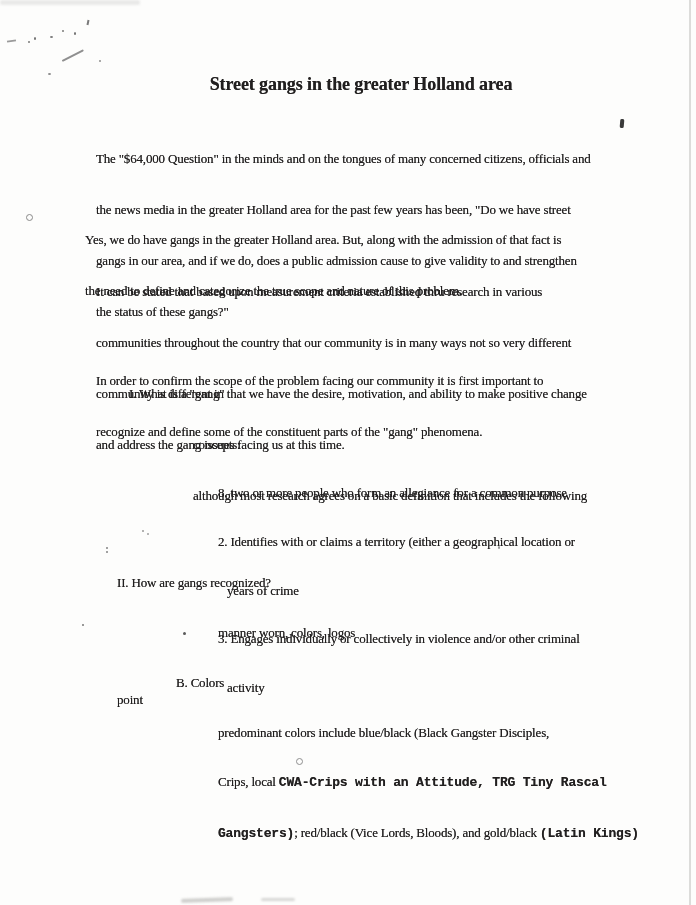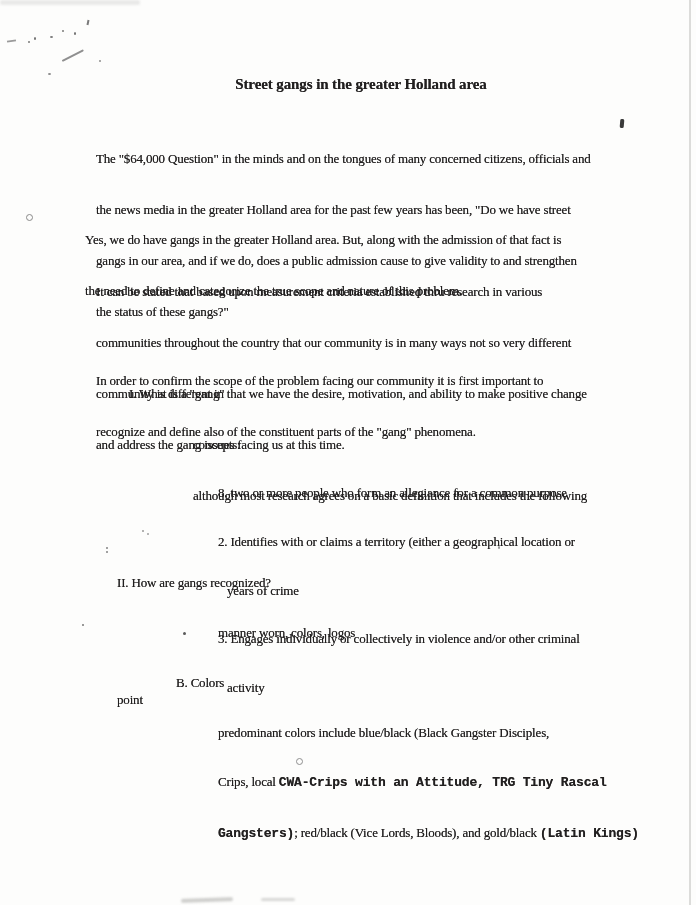--- a/index.html
+++ b/index.html
@@ -14,21 +14,21 @@
   }
   .tb{
     position:absolute;
     font-size:13px;
     line-height:17px;
     letter-spacing:-0.18px;
     white-space:pre;
     text-shadow:0 0 0.5px rgba(30,28,28,0.75);
   }
   .title{
-    font-size:15px;
+    font-size:18px;
     font-weight:bold;
     line-height:19px;
     letter-spacing:-0.1px;
     text-align:center;
     width:530px;
   }
   .b{font-weight:bold;font-family:Liberation Mono, monospace;}
   .lh-n{line-height:16.2px;}
   .lh-2{line-height:16.6px;}
   .ind-a2{padding-left:26px;}
@@ -64,21 +64,21 @@
 
   <div class="tb" style="top:249px;left:96px;">
     <div>It can be stated that based upon measurement criteria established thru research in various</div>
     <div>communities throughout the country that our community is in many ways not so very different</div>
     <div>community is different in that we have the desire, motivation, and ability to make positive change</div>
     <div>and address the gang issues facing us at this time.</div>
   </div>
 
   <div class="tb" style="top:338px;left:96px;">
     <div>In order to confirm the scope of the problem facing our community it is first important to</div>
-    <div>recognize and define also of the constituent parts of the "gang" phenomena.</div>
+    <div>recognize and define some of the constituent parts of the "gang" phenomena.</div>
   </div>
 
   <div class="tb" style="top:385px;left:129px;">I. What is a "gang"</div>
 
   <div class="tb" style="top:402px;left:167px;">
     <div class="ind-a2">concepts:</div>
     <div class="ind-a2">although most research agrees on a basic definition that includes the following</div>
   </div>
 
   <div class="tb lh-n" style="top:453px;left:218px;">

